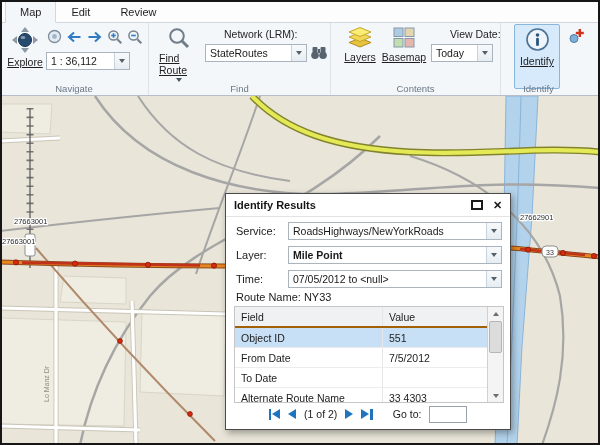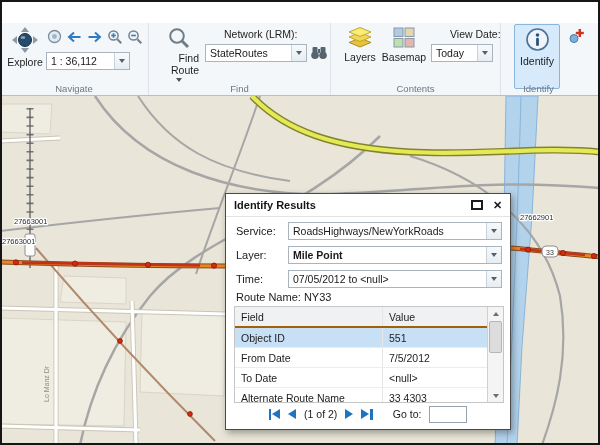--- a/index.html
+++ b/index.html
@@ -14,21 +14,21 @@
        border:1px solid transparent;margin-bottom:-1px;cursor:default;}
   .tab.active{background:#f3f7fa;border-color:#cfd8e0;border-bottom-color:#f3f7fa;}
 
   
   .ribbon{position:absolute;left:0;top:23px;right:0;height:72px;background:#f3f7fa;
           border-bottom:1px solid #b6bfc8;z-index:10;box-sizing:content-box;}
   .group{position:absolute;top:0;bottom:0;border-right:1px solid #dde3e9;}
   .glabel{position:absolute;left:0;right:0;bottom:1px;text-align:center;font-size:9.5px;color:#6b7885;}
   .bigbtn{position:absolute;display:flex;flex-direction:column;align-items:center;gap:1px;
           padding-top:2px;font-size:10.5px;color:#1e1e1e;border:1px solid transparent;border-radius:2px;cursor:default;}
-  .bigbtn .blabel{text-align:right;line-height:1.15;}
+  .bigbtn .blabel{text-align:left;line-height:1.15;text-decoration:underline;}
   .bigbtn.selected{background:#d6eafc;border-color:#8ab6dc;}
   .dropmark{width:0;height:0;border-left:3.5px solid transparent;border-right:3.5px solid transparent;
             border-top:4px solid #4a5560;margin-top:1px;}
   .toolrow{position:absolute;display:flex;align-items:center;gap:3px;}
   .tool{width:17px;height:17px;display:flex;align-items:center;justify-content:center;border-radius:2px;}
   .rlabel{position:absolute;font-size:10.5px;color:#1e1e1e;white-space:nowrap;padding-left:19px;}
 
   .combo{position:absolute;height:18px;background:#fff;border:1px solid #a9b4bf;display:flex;
          align-items:center;box-sizing:border-box;}
   .combo .cval{flex:1;padding:0 4px;font-size:10.5px;color:#1a1a1a;white-space:nowrap;overflow:hidden;}
@@ -170,20 +170,25 @@
 
       <g font-size="7.5" fill="#2b2b2b" stroke="#ffffff" stroke-width="2.4" paint-order="stroke" stroke-linejoin="round">
         <text x="14" y="128">27663001</text>
         <text x="2" y="148">27663001</text>
         <text x="520" y="124">27662901</text>
       </g>
       <text transform="translate(49,306) rotate(-90)" font-size="7" fill="#8f8b80">Lo Manz Dr</text>
     </svg>
   </div>
 
+  <div class="tabs">
+    <div class="tab active">Map</div>
+    <div class="tab">Edit</div>
+    <div class="tab">Review</div>
+  </div>
 
   <div class="ribbon">
 
     <div class="group" style="left:0;width:148px;">
       <div class="bigbtn" style="left:4px;top:1px;width:40px;height:60px;">
         <span>
           <svg width="26" height="26" viewBox="0 0 26 26">
             <g fill="#8d99a6">
                 <path d="M13,0 L17,5 H9 Z"></path>
                 <path d="M13,26 L17,21 H9 Z"></path>
@@ -359,21 +364,20 @@
         <div class="trow sel">
           <span class="tc1">Object ID</span>
           <span class="tc2">551</span>
         </div>
         <div class="trow">
           <span class="tc1">From Date</span>
           <span class="tc2">7/5/2012</span>
         </div>
         <div class="trow">
           <span class="tc1">To Date</span>
-          <span class="tc2">&lt;null&gt;</span>
         </div>
         <div class="trow">
           <span class="tc1">Alternate Route Name</span>
           <span class="tc2">33 4303</span>
         </div>
       </div>
       <div class="sbar">
         <span class="sbtn up"></span>
         <span class="sthumb"></span>
         <span class="sbtn dn"></span>

